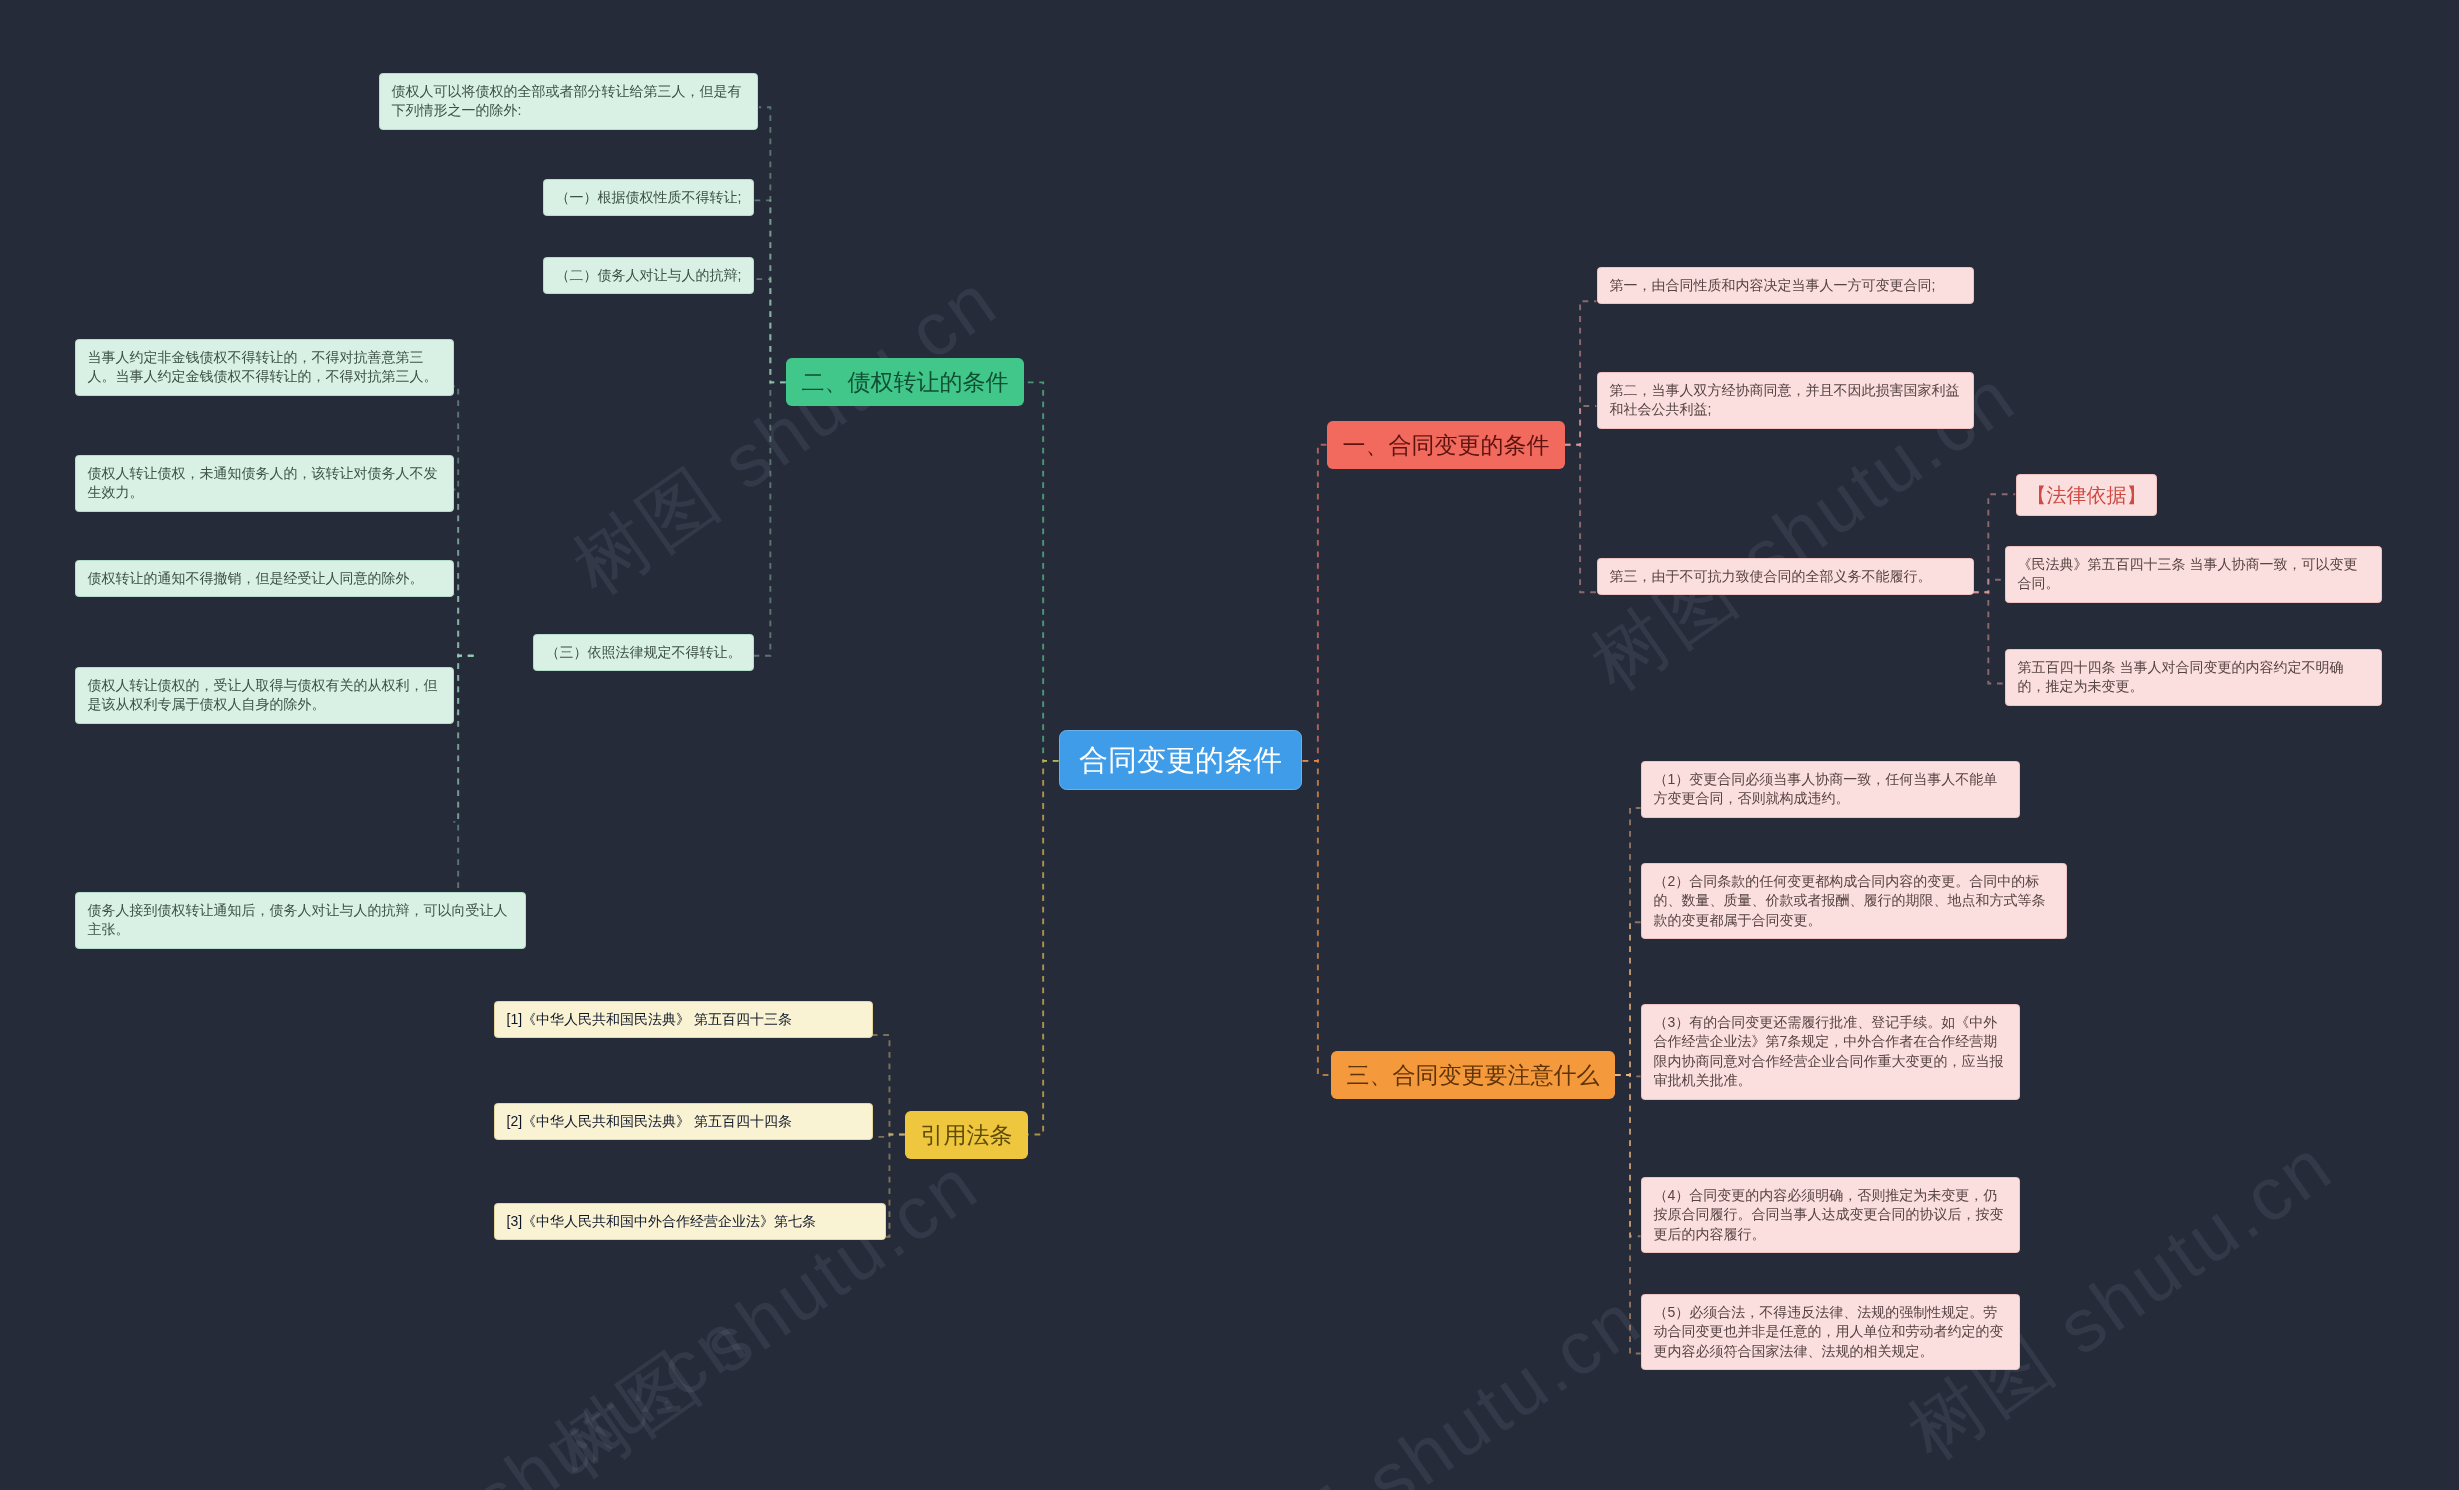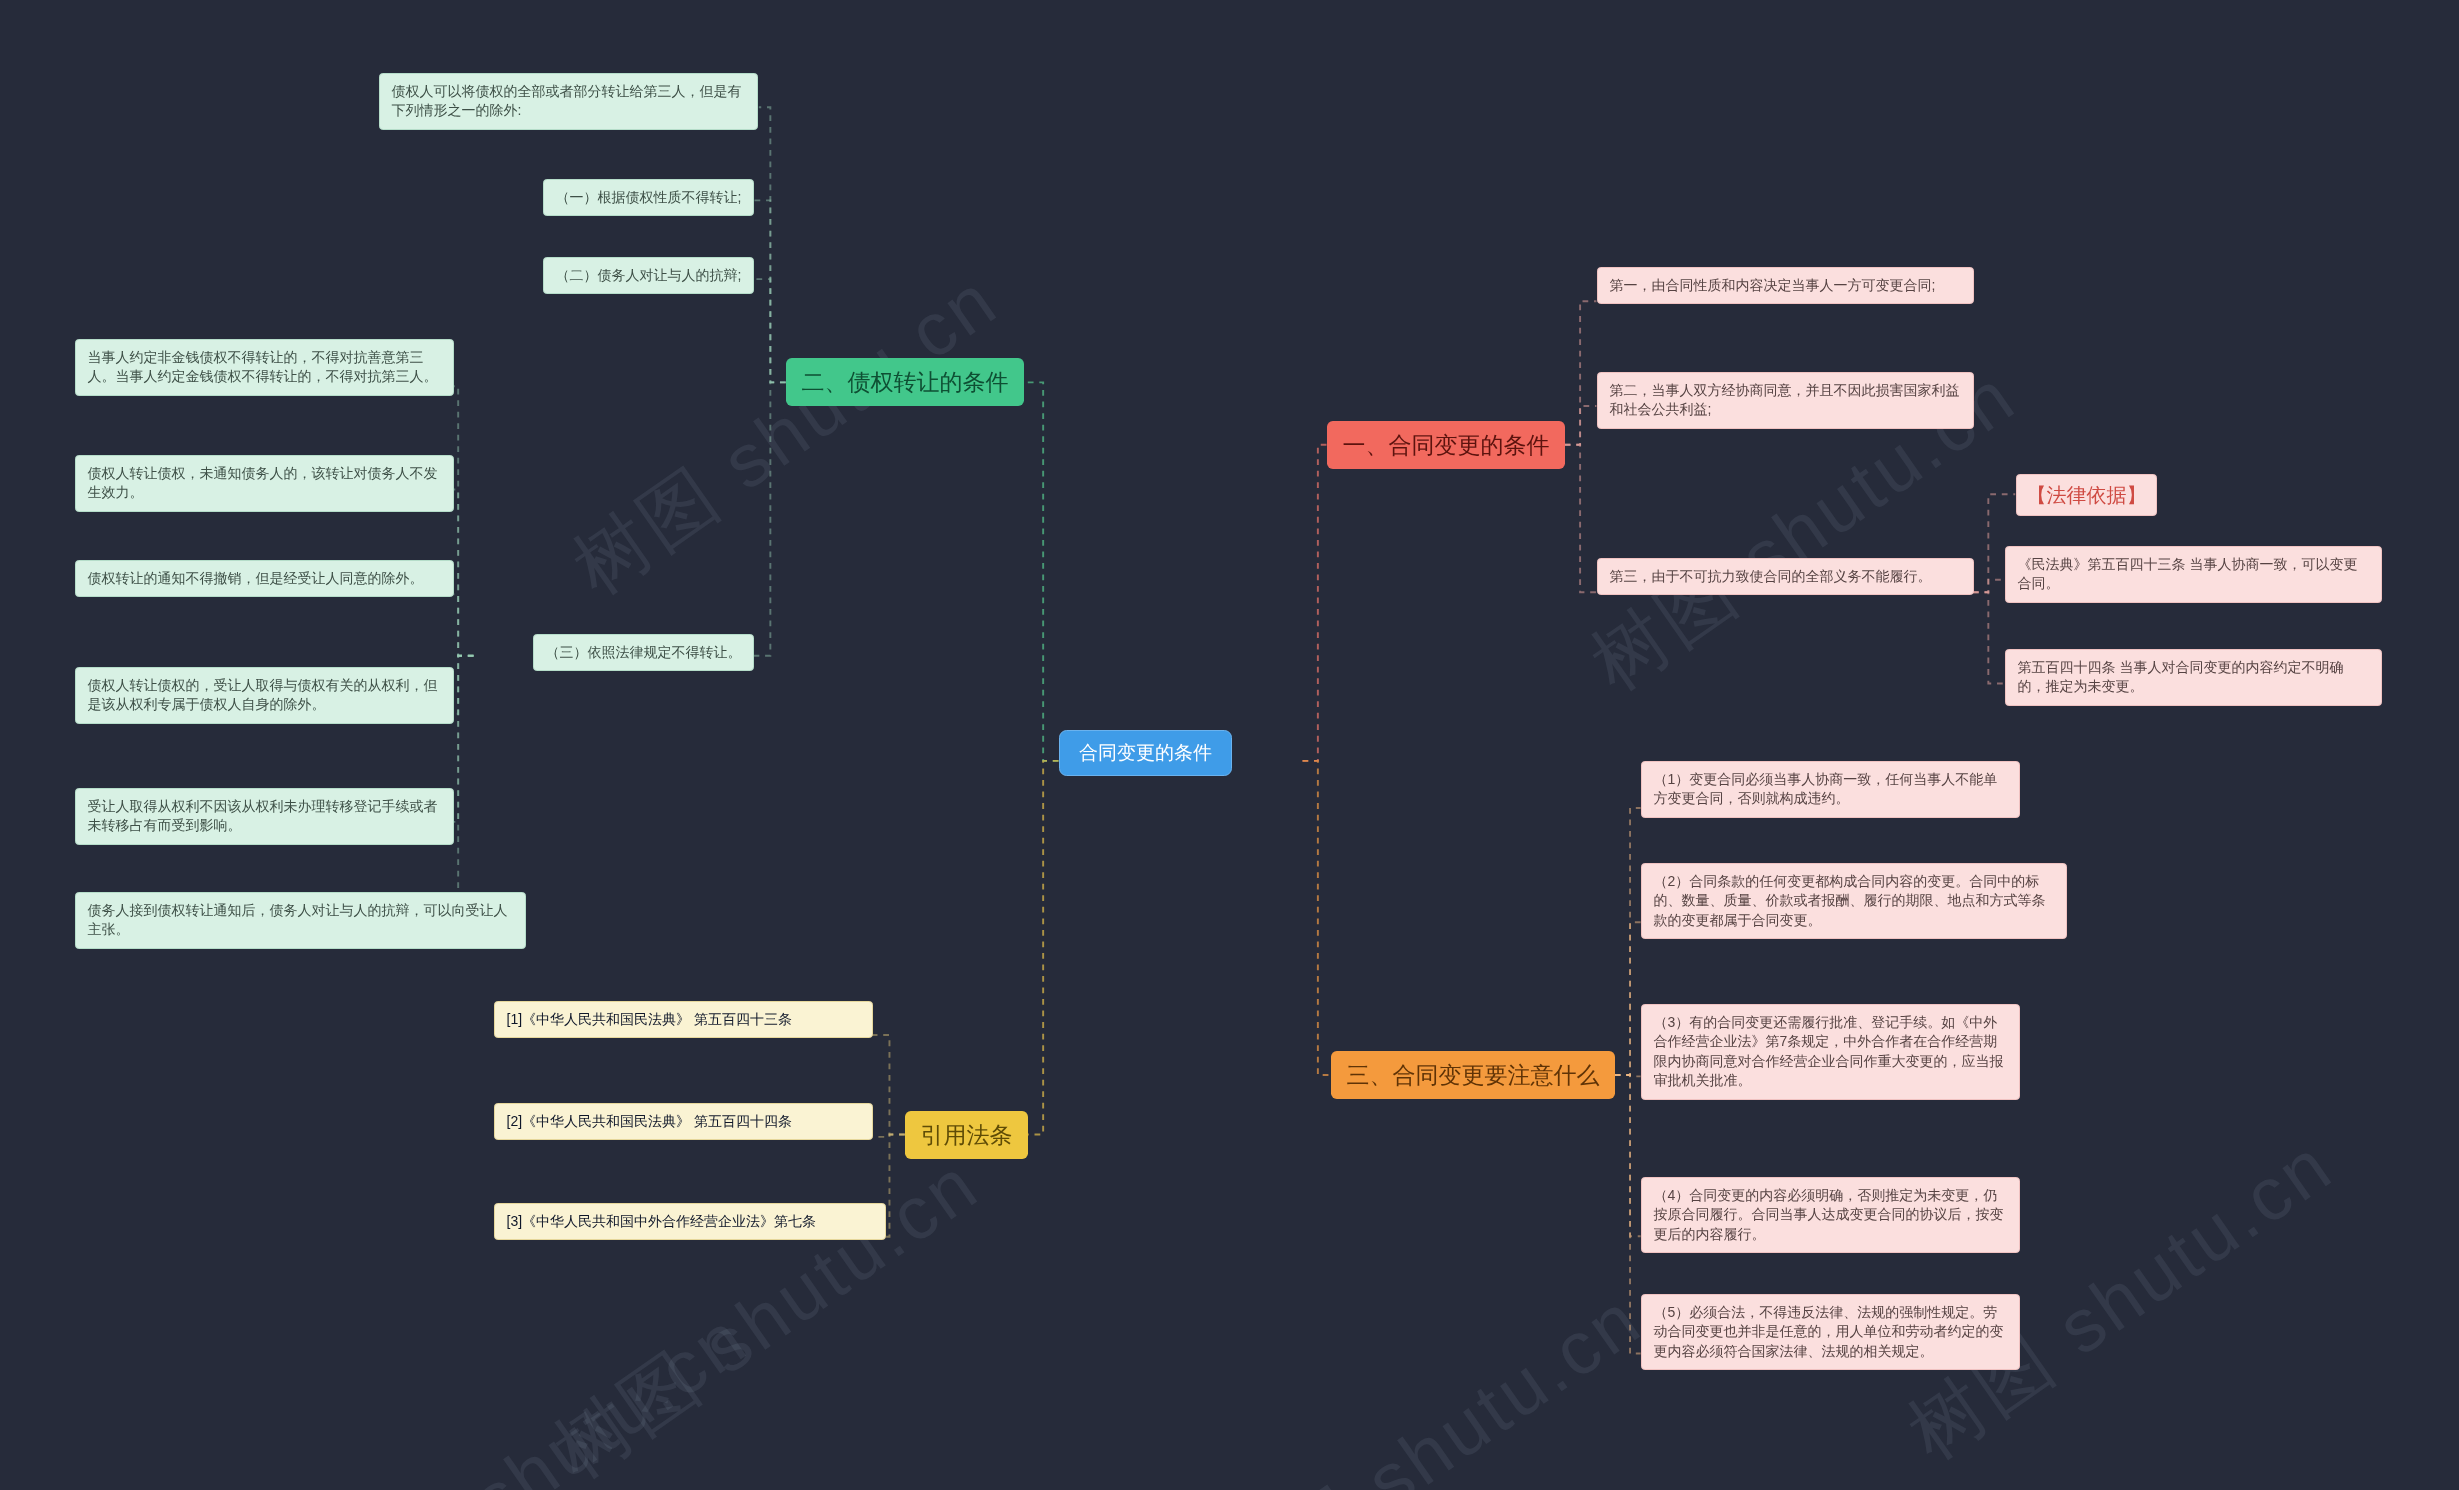--- a/index.html
+++ b/index.html
@@ -67,21 +67,21 @@
     white-space:nowrap;
   }
   .hub-green{background:var(--c-green,#42c78b);color:#0e4f33;}
   .hub-red{background:var(--c-red,#f2695e);color:#5c130e;}
   .hub-orange{background:var(--c-orange,#f49a3d);color:#5f3306;}
   .hub-yellow{background:var(--c-yellow,#eec73f);color:#5f4c06;}
   
   .center-node{
     background:var(--c-center_blue,#3f9ce8);
     color:#ffffff;
-    font-size:19px;
+    font-size:29px;
     line-height:1.4;
     padding:8.6px 19px;
     border:1.9px solid #6ab2ee;
     border-radius:7.7px;
     white-space:nowrap;
     text-align:center;
   }
 </style>
 </head>
 <body>
@@ -131,21 +131,20 @@
   <div class="node hub hub-green" style="left:786px;top:358px">二、债权转让的条件</div>
   <div class="node mint" style="left:379px;top:73px;width:379px">债权人可以将债权的全部或者部分转让给第三人，但是有下列情形之一的除外:</div>
   <div class="node mint" style="right:1705px;top:179px">（一）根据债权性质不得转让;</div>
   <div class="node mint" style="right:1705px;top:257px">（二）债务人对让与人的抗辩;</div>
   <div class="node mint" style="right:1705px;top:634px">（三）依照法律规定不得转让。</div>
 
   <div class="node mint" style="left:75px;top:339px;width:379px">当事人约定非金钱债权不得转让的，不得对抗善意第三人。当事人约定金钱债权不得转让的，不得对抗第三人。</div>
   <div class="node mint" style="left:75px;top:455px;width:379px">债权人转让债权，未通知债务人的，该转让对债务人不发生效力。</div>
   <div class="node mint" style="left:75px;top:560px;width:379px">债权转让的通知不得撤销，但是经受让人同意的除外。</div>
   <div class="node mint" style="left:75px;top:667px;width:379px">债权人转让债权的，受让人取得与债权有关的从权利，但是该从权利专属于债权人自身的除外。</div>
-  <div class="node mint" style="left:75px;top:788px;width:379px">受让人取得从权利不因该从权利未办理转移登记手续或者未转移占有而受到影响。</div>
   <div class="node mint" style="left:75px;top:892px;width:451px">债务人接到债权转让通知后，债务人对让与人的抗辩，可以向受让人主张。</div>
 
   <div class="node hub hub-yellow" style="left:905px;top:1111px">引用法条</div>
   <div class="node cream" style="left:494px;top:1001px;width:379px">[1]《中华人民共和国民法典》 第五百四十三条</div>
   <div class="node cream" style="left:494px;top:1103px;width:379px">[2]《中华人民共和国民法典》 第五百四十四条</div>
   <div class="node cream" style="left:494px;top:1203px;width:392px">[3]《中华人民共和国中外合作经营企业法》第七条</div>
 
   <div class="node hub hub-red" style="left:1327px;top:421px">一、合同变更的条件</div>
   <div class="node pink" style="left:1597px;top:267px;width:377px">第一，由合同性质和内容决定当事人一方可变更合同;</div>
   <div class="node pink" style="left:1597px;top:372px;width:377px">第二，当事人双方经协商同意，并且不因此损害国家利益和社会公共利益;</div>

